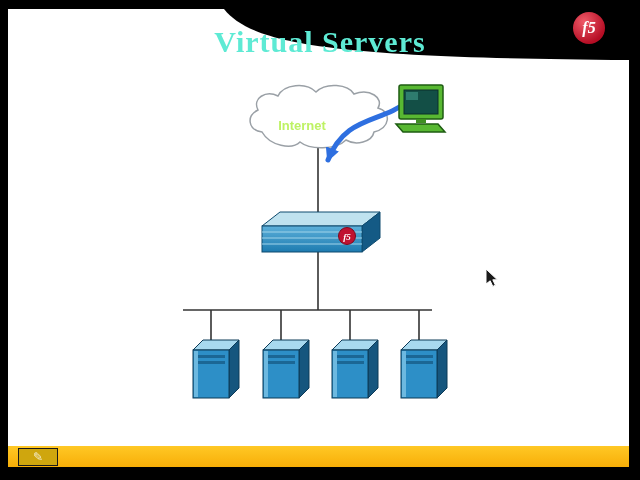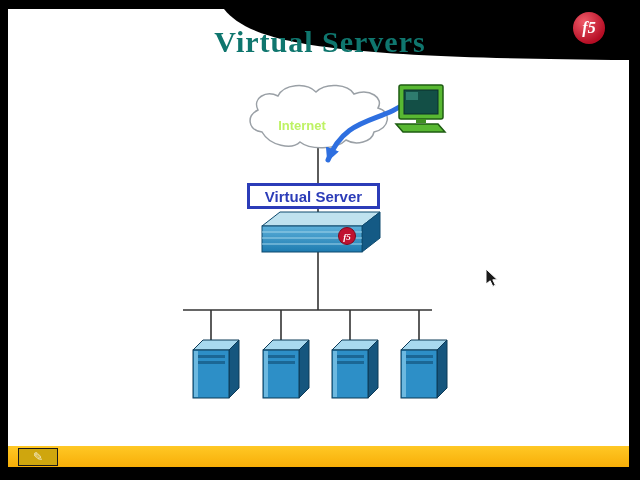--- a/index.html
+++ b/index.html
@@ -13,21 +13,21 @@
     background:#ffffff;
   }
   svg.overlay {
     position:absolute; left:0; top:0; width:640px; height:480px;
   }
   .slide-title {
     position:absolute; left:140px; top:26px; width:360px;
     text-align:center;
     font-family:"Liberation Serif", serif;
     font-weight:bold; font-size:30px; line-height:32px;
-    color:#0f766e; letter-spacing:1px;
+    color:#5eead4; letter-spacing:1px;
   }
   .f5-logo {
     position:absolute; left:573px; top:12px; width:32px; height:32px;
     border-radius:50%;
     background:radial-gradient(circle at 35% 30%, #ef5a68, #b50d24 72%);
     color:#ffffff; display:flex; align-items:center; justify-content:center;
     font-family:"Liberation Serif", serif; font-style:italic; font-weight:bold;
     font-size:16px;
   }
   .internet-label {
@@ -132,21 +132,20 @@
       <polygon points="0,0 0,15 4.2,11.8 6.8,17.4 9.4,16.2 6.8,10.8 11.4,10.8" fill="#1a1a1a" stroke="#ffffff" stroke-width="1"></polygon>
     </g>
   </svg>
 
   <div class="slide-title">Virtual Servers</div>
 
   <div class="f5-logo">f5</div>
 
   <div class="internet-label">Internet</div>
 
-  <div class="vs-box">Virtual Server</div>
 
   <div class="bottom-bar"></div>
   <div class="pen-box">
     <span>✎</span>
   </div>
   <div class="bottom-strip"></div>
 
 </div>
 
 </body></html>

